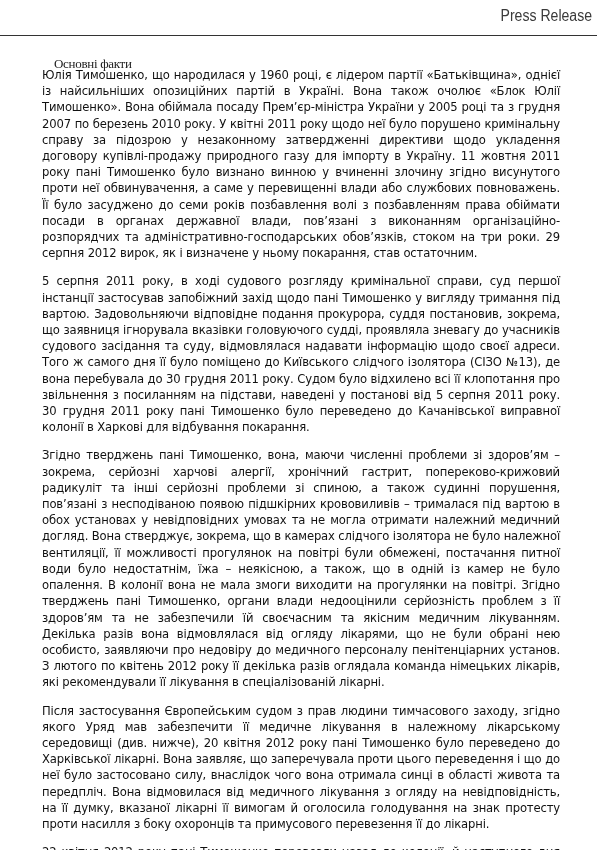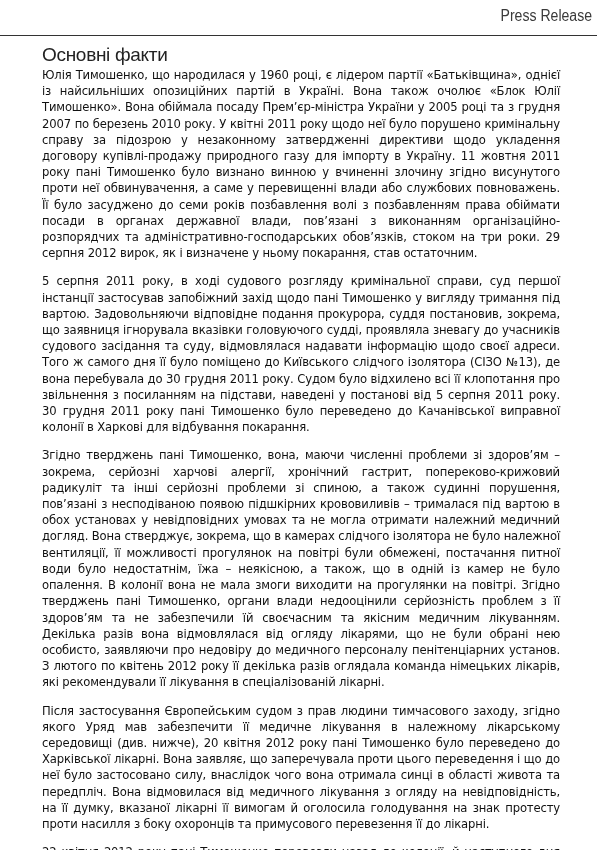--- a/index.html
+++ b/index.html
@@ -30,24 +30,24 @@
       top: 35px;
       left: 0;
       width: 597px;
       height: 1px;
       background: #333333;
     }
     .title {
       position: absolute;
       top: 44px;
       left: 42px;
-      margin: 0;
-      font-family: Liberation Sans, sans-serif;
+      margin: 12px;
+      font-family: Liberation Serif, serif;
       font-weight: normal;
-      font-size: 19px;
+      font-size: 13px;
       color: #222222;
       letter-spacing: -0.3px;
     }
     .content {
       position: absolute;
       top: 67px;
       left: 42px;
       width: 518px;
       font-family: "DejaVu Sans", sans-serif;
       font-size: 11.6px;

